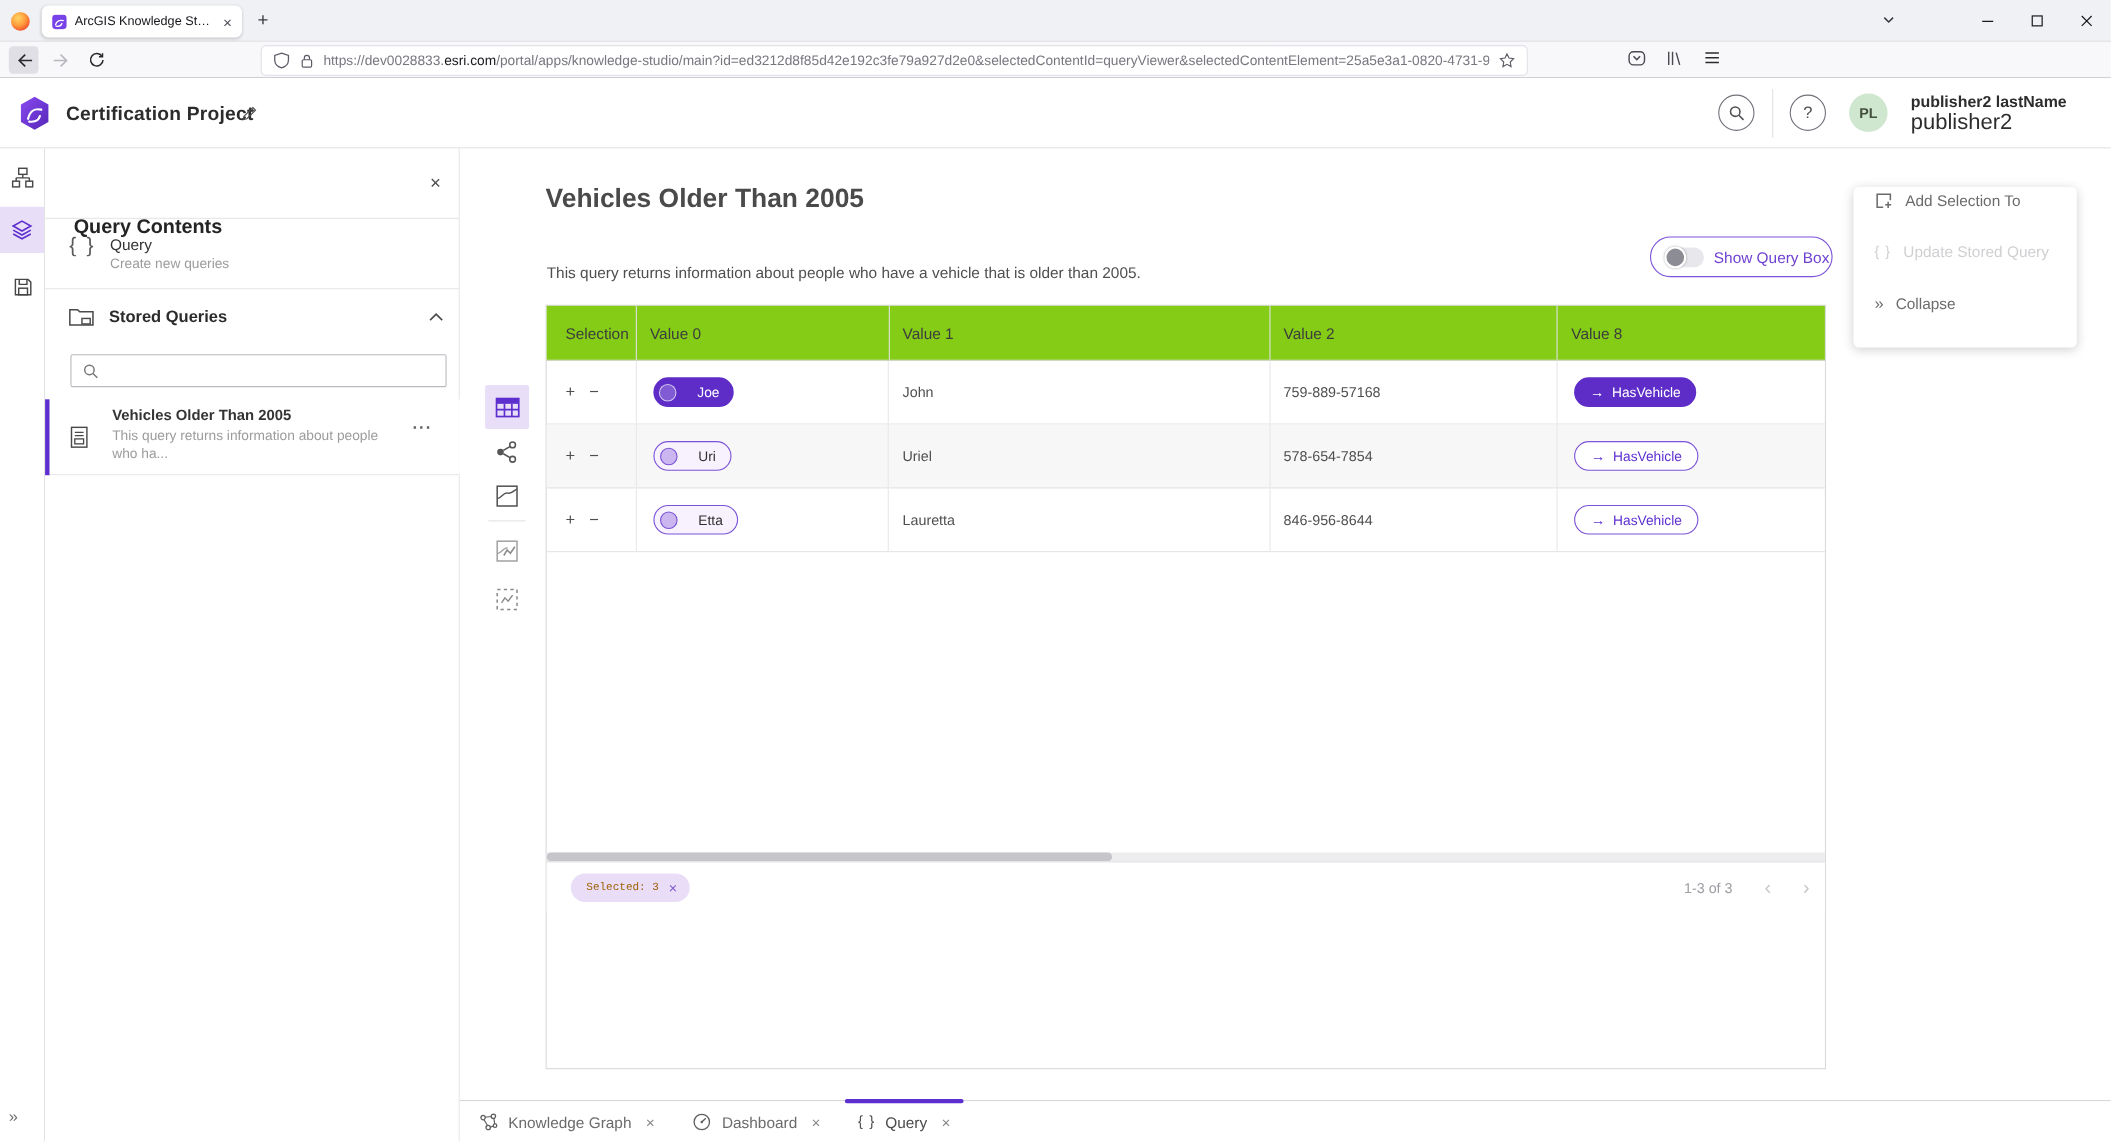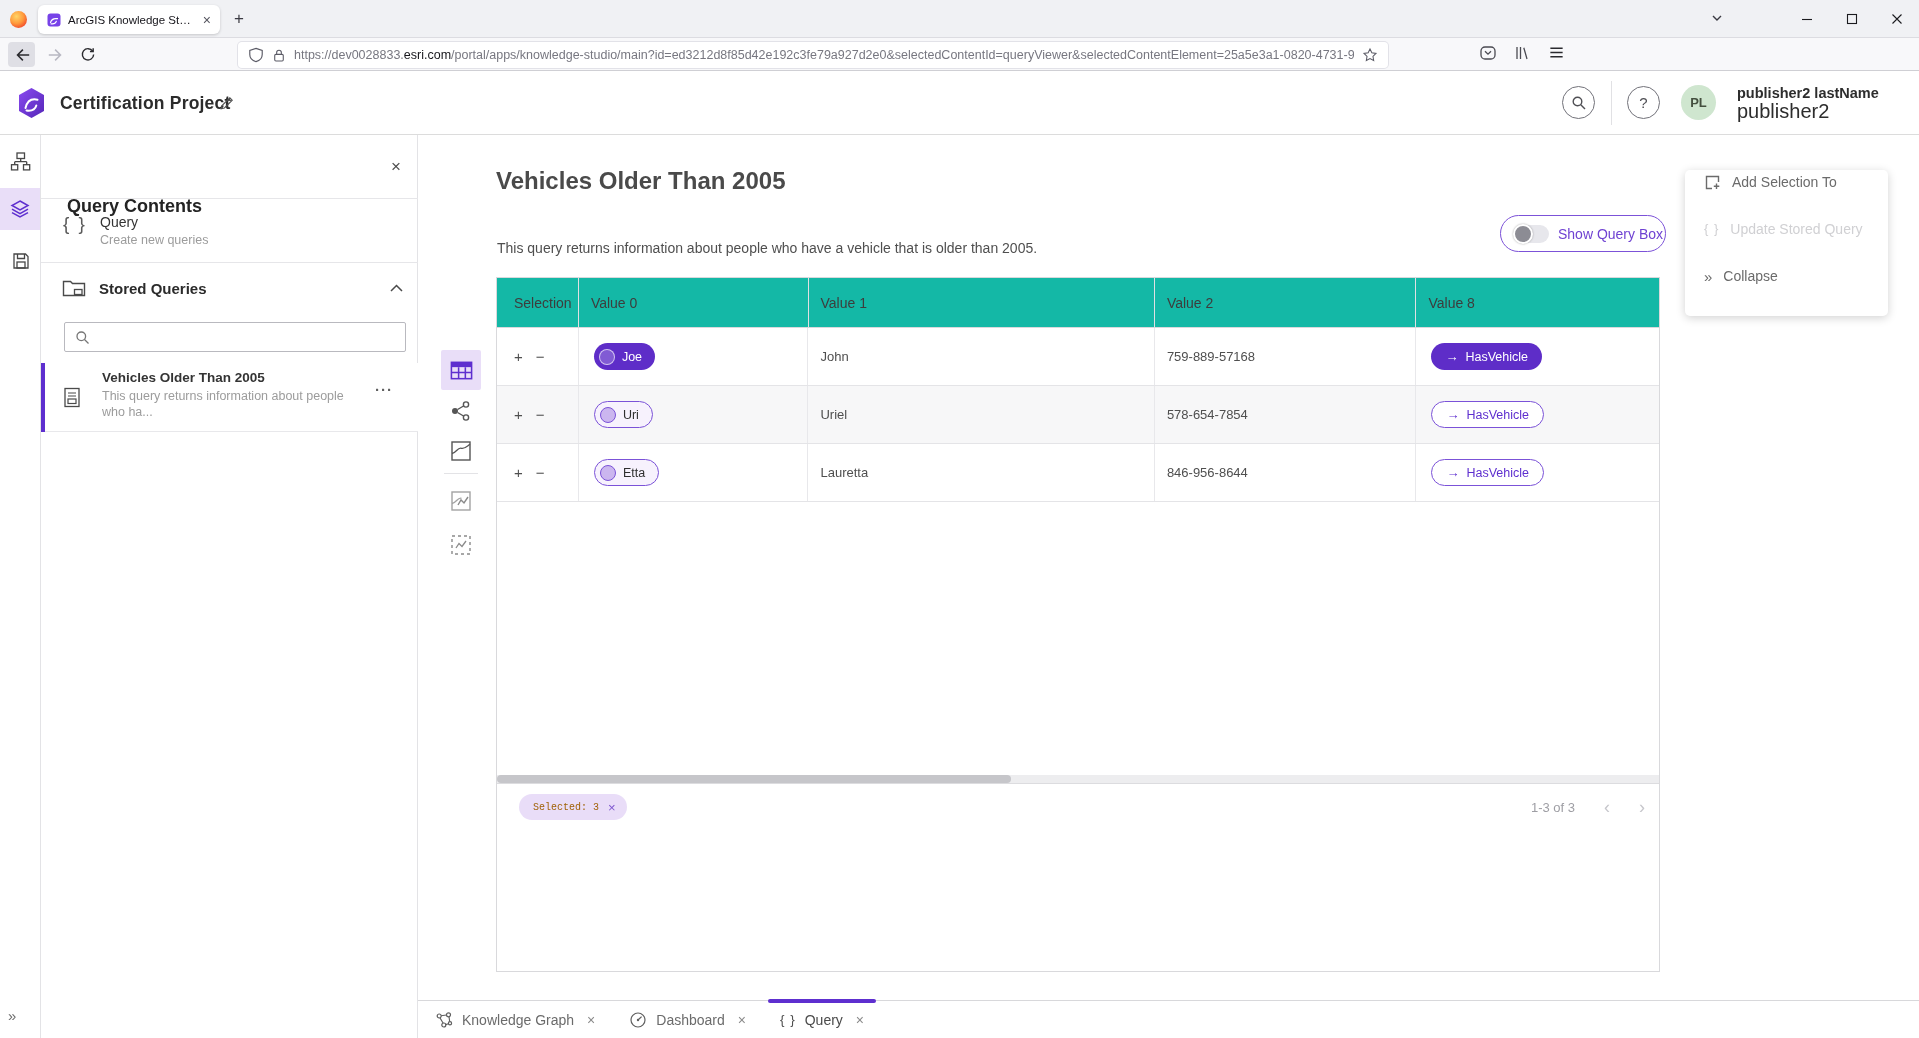--- a/index.html
+++ b/index.html
@@ -77,33 +77,33 @@
 .tool-div{position:absolute;left:26px;top:338px;width:34px;height:1px;background:#e3e3e6;}
 .pg-title{position:absolute;left:78px;top:32px;font-size:24px;font-weight:700;color:#4a4a4a;}
 .pg-sub{position:absolute;left:79px;top:105px;font-size:14px;color:#4f4f4f;}
 .sqb-pill{position:absolute;left:1082px;top:80px;width:166px;height:37px;border:1px solid #7c52d8;border-radius:19px;display:flex;align-items:center;padding-left:13px;gap:9px;background:#fff;}
 .sqb-track{width:35px;height:18px;border-radius:9px;background:#e7e7ec;position:relative;}
 .sqb-knob{position:absolute;left:-1px;top:-1px;width:20px;height:20px;border-radius:50%;background:#8c8c94;border:2px solid #fff;box-shadow:0 0 2px rgba(0,0,0,.35);}
 .sqb-label{font-size:14px;color:#6f42d2;}
 
 
 .card{position:absolute;left:78px;top:142px;width:1164px;height:695px;border:1px solid #d9d9dc;background:#fff;}
-.thead{display:flex;height:50px;background:#14b8a6;border-bottom:1px solid #d9d9dc;}
+.thead{display:flex;height:50px;background:#84cc16;border-bottom:1px solid #d9d9dc;}
 .th{display:flex;align-items:center;font-size:14px;color:#3d3d3d;border-right:1px solid #e0e0e3;padding-left:12px;}
 .th:last-child{border-right:none;}
 .trow{display:flex;height:58px;border-bottom:1px solid #e4e4e7;}
 .trow.alt{background:#f7f7f8;}
 .td{display:flex;align-items:center;border-right:1px solid #e8e8eb;padding-left:12px;font-size:13px;color:#4f4f4f;}
 .td:last-child{border-right:none;}
 .c0{width:82px;} .c1{width:230px;} .c2{width:347px;} .c3{width:262px;} .c4{width:243px;}
 .th.c0{padding-left:17px;}
 .selbtns{display:flex;gap:13px;padding-left:5px;}
 .selbtn{font-size:15px;color:#4f4f4f;line-height:1;}
 .pill{height:27px;border-radius:14px;display:inline-flex;align-items:center;font-size:12.5px;margin-left:3px;}
-.ent{padding:0 13px 0 5px;gap:7px;}
+.ent{padding:0 13px 0 5px;gap:19px;}
 .ent .dot{width:16px;height:16px;border-radius:50%;}
 .ent-filled{background:#5e2dc8;color:#fff;}
 .ent-filled .dot{background:rgba(255,255,255,.22);border:1.5px solid rgba(255,255,255,.65);}
 .ent-outline{background:#f7f2fd;border:1px solid #7b52d8;color:#2f2f2f;}
 .ent-outline .dot{background:#cbb6ef;border:1px solid #7b52d8;}
 .rel{padding:0 14px;gap:7px;}
 .rel-filled{background:#5e2dc8;color:#fff;}
 .rel-outline{background:#fff;border:1px solid #7b52d8;color:#5e2fcf;}
 .rel .arr{font-size:13px;line-height:1;}
 .hscroll{position:absolute;left:0;top:497px;width:1162px;height:8px;background:#ededef;}

